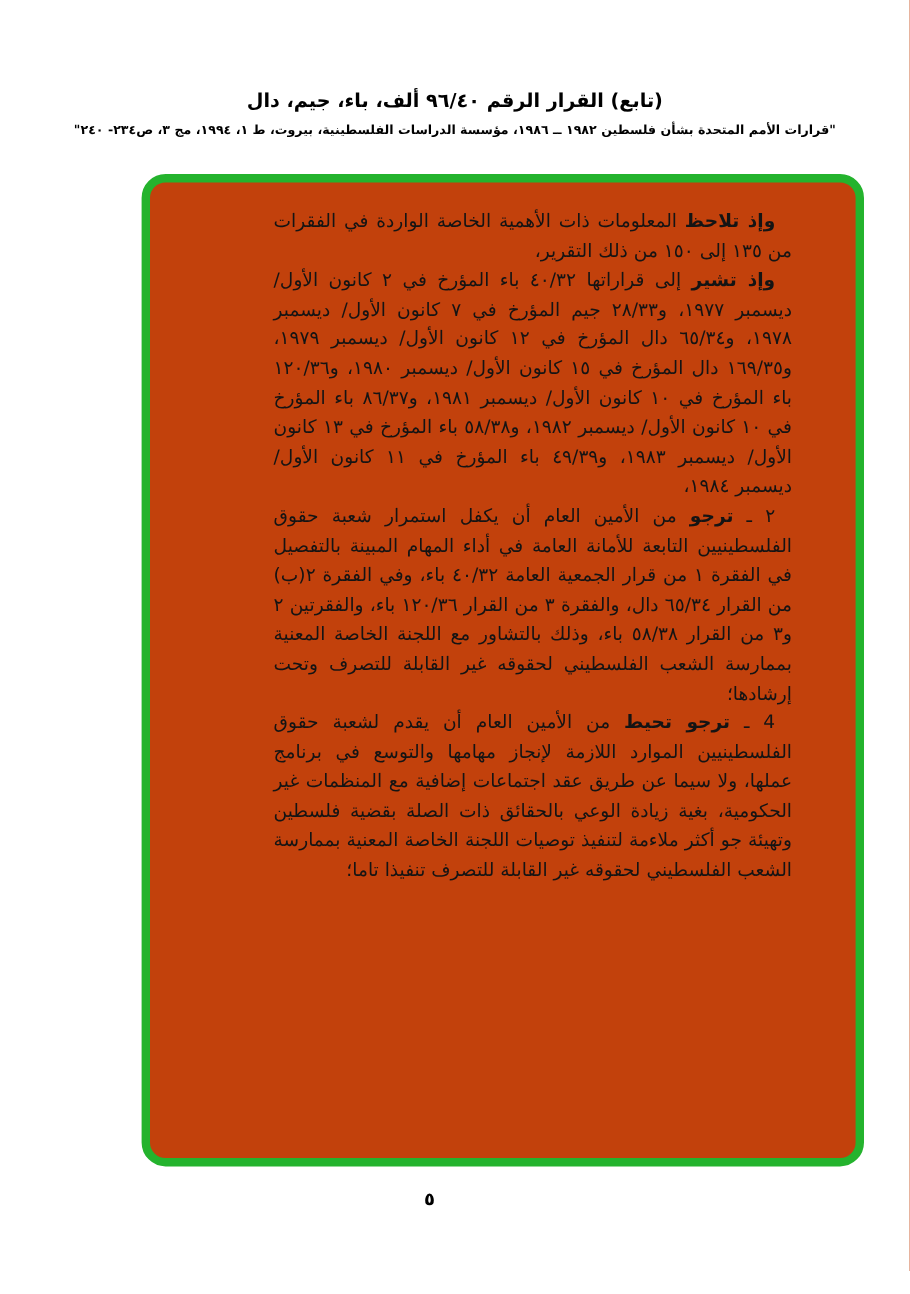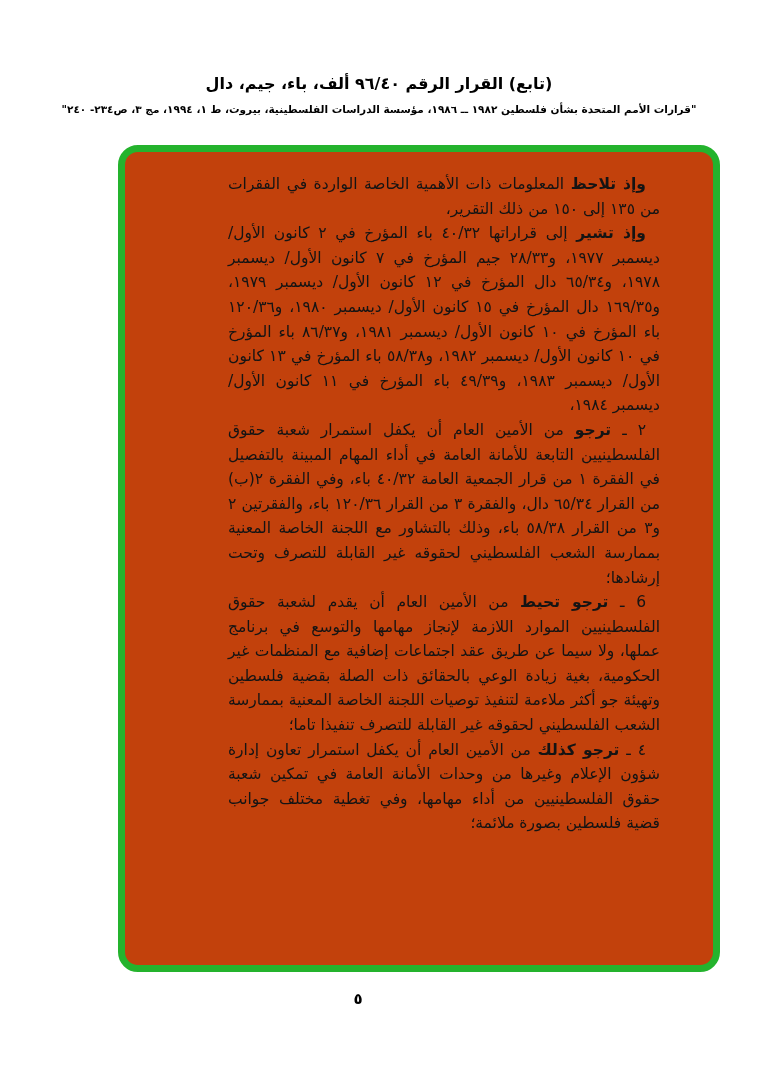--- a/index.html
+++ b/index.html
@@ -70,23 +70,20 @@
     <p>
       <strong>وإذ تشير</strong><span> إلى قراراتها ٤٠/٣٢ باء المؤرخ في ٢ كانون الأول/ ديسمبر ١٩٧٧، و٢٨/٣٣ جيم المؤرخ في ٧ كانون الأول/ ديسمبر ١٩٧٨، و٦٥/٣٤ دال المؤرخ في ١٢ كانون الأول/ ديسمبر ١٩٧٩، و١٦٩/٣٥ دال المؤرخ في ١٥ كانون الأول/ ديسمبر ١٩٨٠، و١٢٠/٣٦ باء المؤرخ في ١٠ كانون الأول/ ديسمبر ١٩٨١، و٨٦/٣٧ باء المؤرخ في ١٠ كانون الأول/ ديسمبر ١٩٨٢، و٥٨/٣٨ باء المؤرخ في ١٣ كانون الأول/ ديسمبر ١٩٨٣، و٤٩/٣٩ باء المؤرخ في ١١ كانون الأول/ ديسمبر ١٩٨٤،</span>
     </p>
 
 
     <p>
       <span>٢ ـ </span><strong>ترجو</strong><span> من الأمين العام أن يكفل استمرار شعبة حقوق الفلسطينيين التابعة للأمانة العامة في أداء المهام المبينة بالتفصيل في الفقرة ١ من قرار الجمعية العامة ٤٠/٣٢ باء، وفي الفقرة ٢(ب) من القرار ٦٥/٣٤ دال، والفقرة ٣ من القرار ١٢٠/٣٦ باء، والفقرتين ٢ و٣ من القرار ٥٨/٣٨ باء، وذلك بالتشاور مع اللجنة الخاصة المعنية بممارسة الشعب الفلسطيني لحقوقه غير القابلة للتصرف وتحت إرشادها؛</span>
     </p>
 
     <p>
-      <span>6 ـ </span><strong>ترجو تحيط</strong><span> من الأمين العام أن يقدم لشعبة حقوق الفلسطينيين الموارد اللازمة لإنجاز مهامها والتوسع في برنامج عملها، ولا سيما عن طريق عقد اجتماعات إضافية مع المنظمات غير الحكومية، بغية زيادة الوعي بالحقائق ذات الصلة بقضية فلسطين وتهيئة جو أكثر ملاءمة لتنفيذ توصيات اللجنة الخاصة المعنية بممارسة الشعب الفلسطيني لحقوقه غير القابلة للتصرف تنفيذا تاما؛</span>
+      <span>4 ـ </span><strong>ترجو تحيط</strong><span> من الأمين العام أن يقدم لشعبة حقوق الفلسطينيين الموارد اللازمة لإنجاز مهامها والتوسع في برنامج عملها، ولا سيما عن طريق عقد اجتماعات إضافية مع المنظمات غير الحكومية، بغية زيادة الوعي بالحقائق ذات الصلة بقضية فلسطين وتهيئة جو أكثر ملاءمة لتنفيذ توصيات اللجنة الخاصة المعنية بممارسة الشعب الفلسطيني لحقوقه غير القابلة للتصرف تنفيذا تاما؛</span>
     </p>
 
-    <p>
-      <span>٤ ـ </span><strong>ترجو كذلك</strong><span> من الأمين العام أن يكفل استمرار تعاون إدارة شؤون الإعلام وغيرها من وحدات الأمانة العامة في تمكين شعبة حقوق الفلسطينيين من أداء مهامها، وفي تغطية مختلف جوانب قضية فلسطين بصورة ملائمة؛</span>
-    </p>
 
   </div>
 </div>
 
 <div class="page-number">٥</div>
 
 </body></html>

